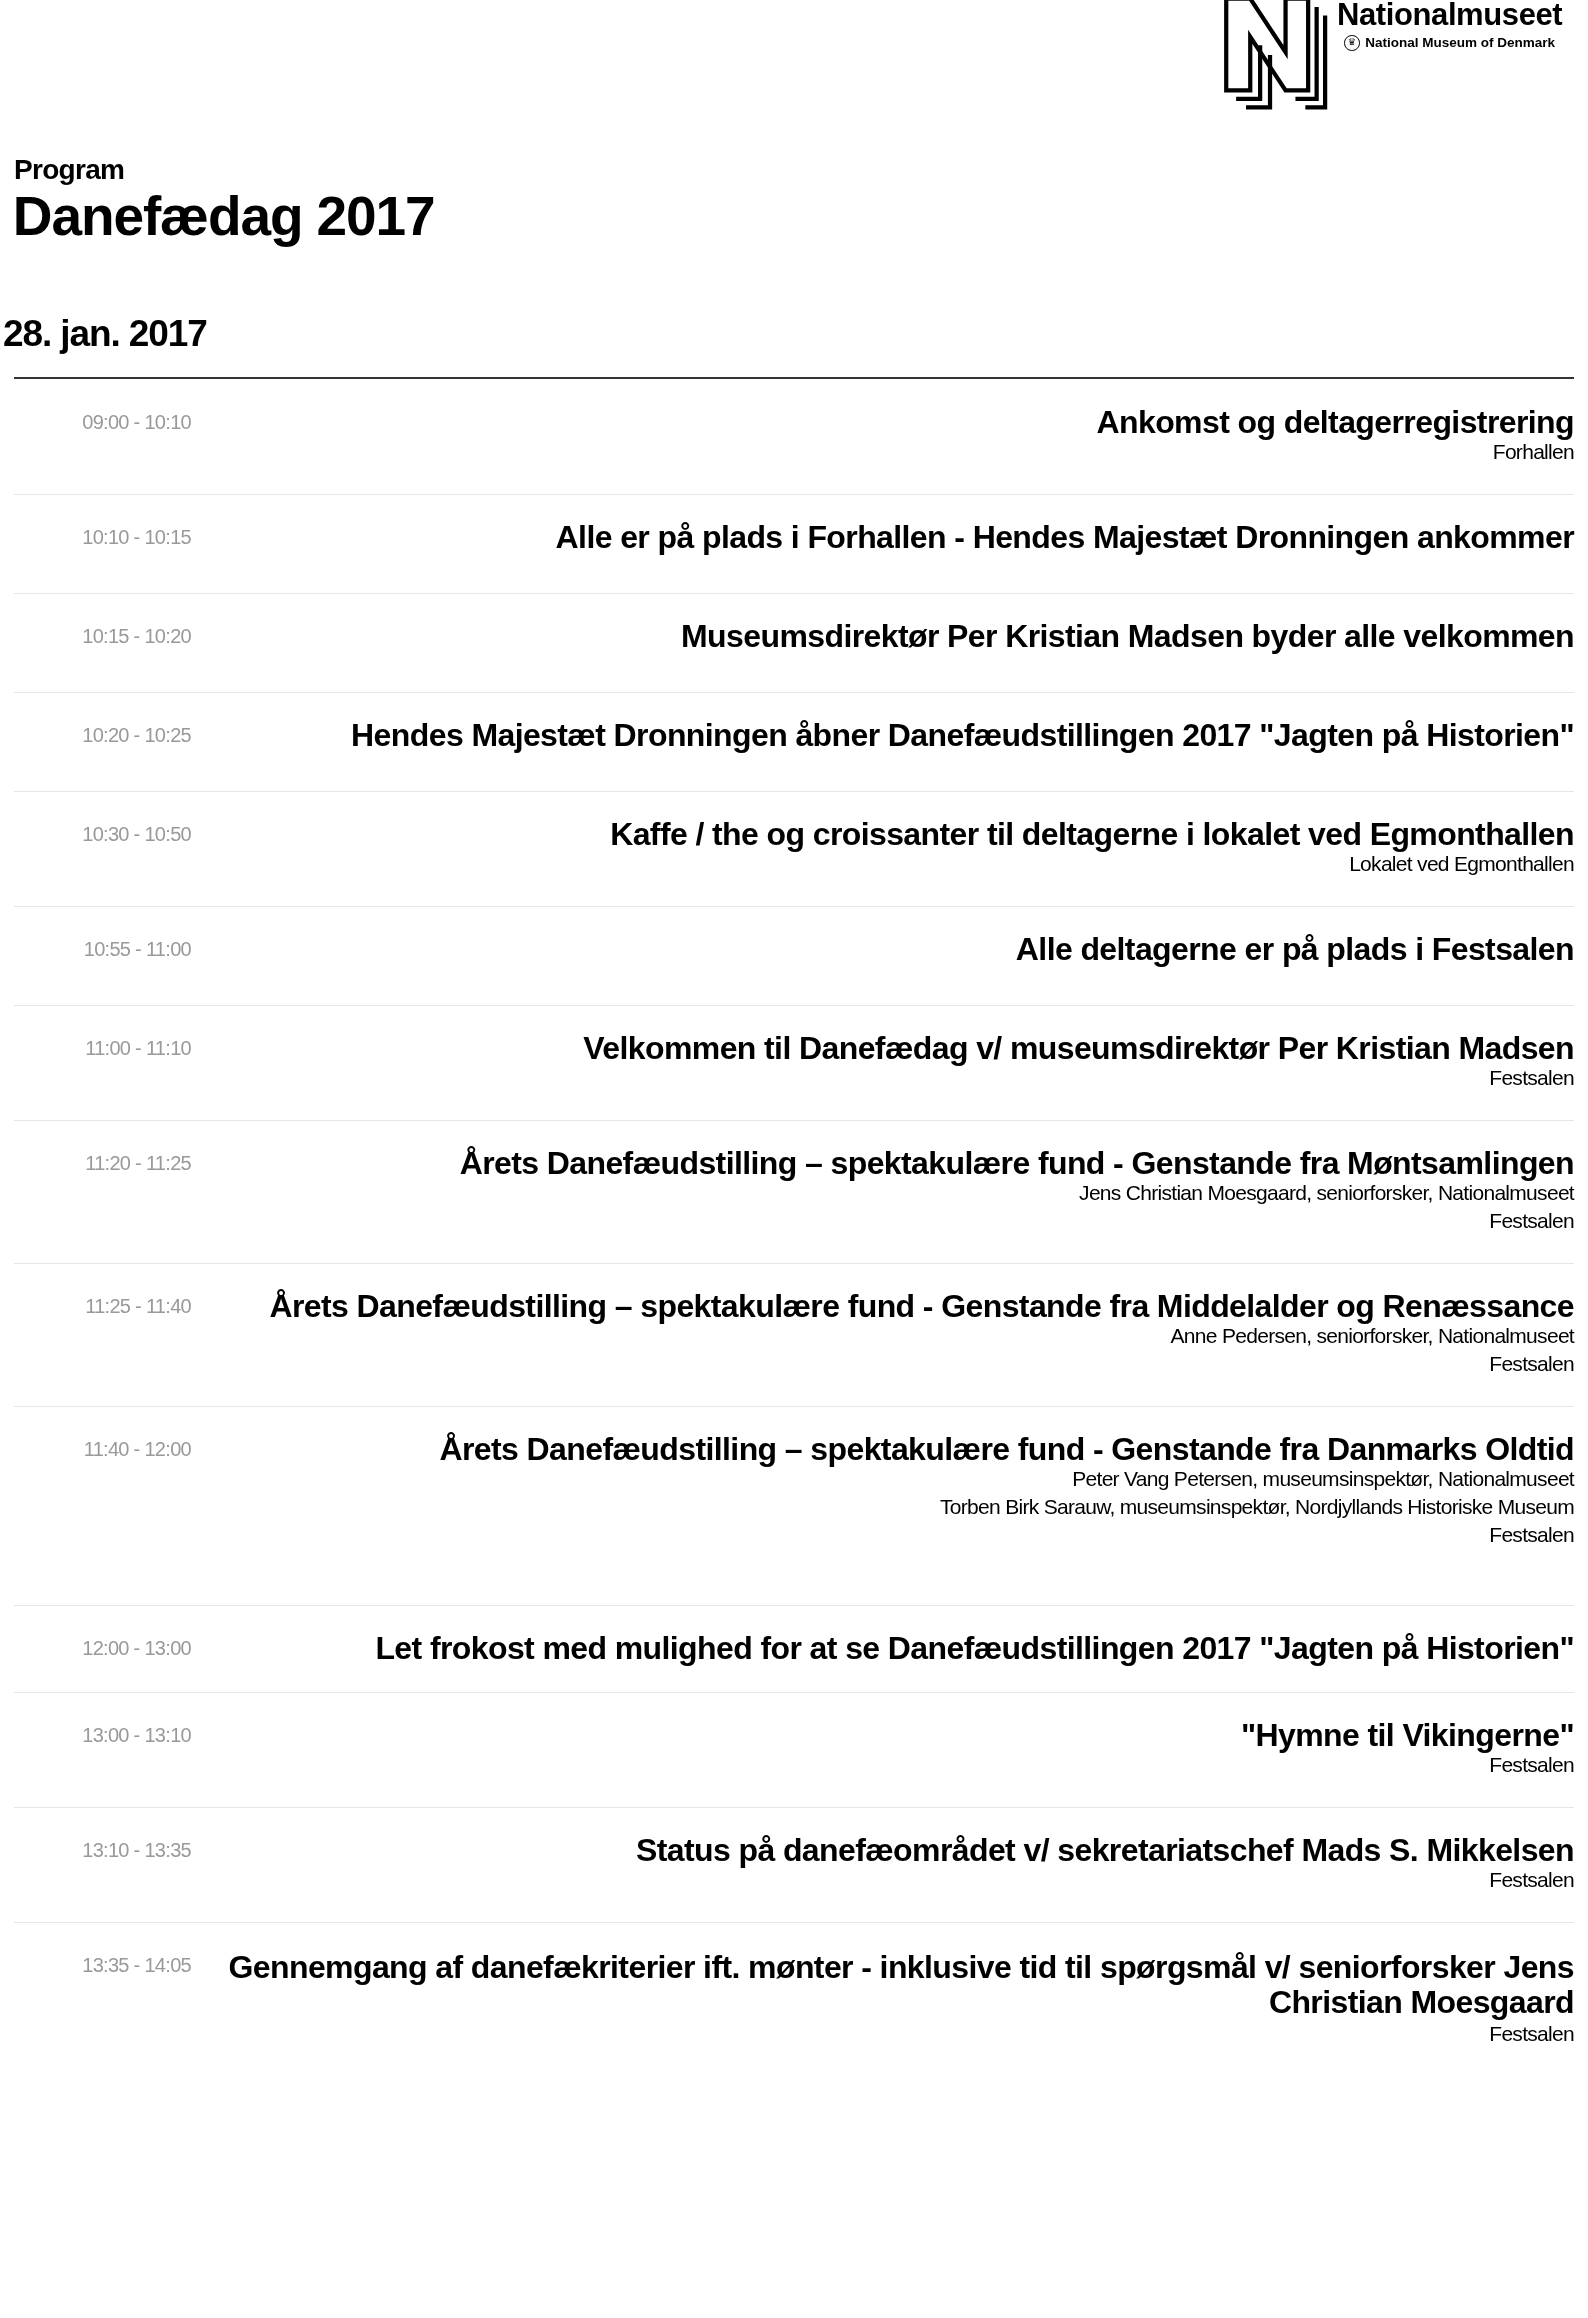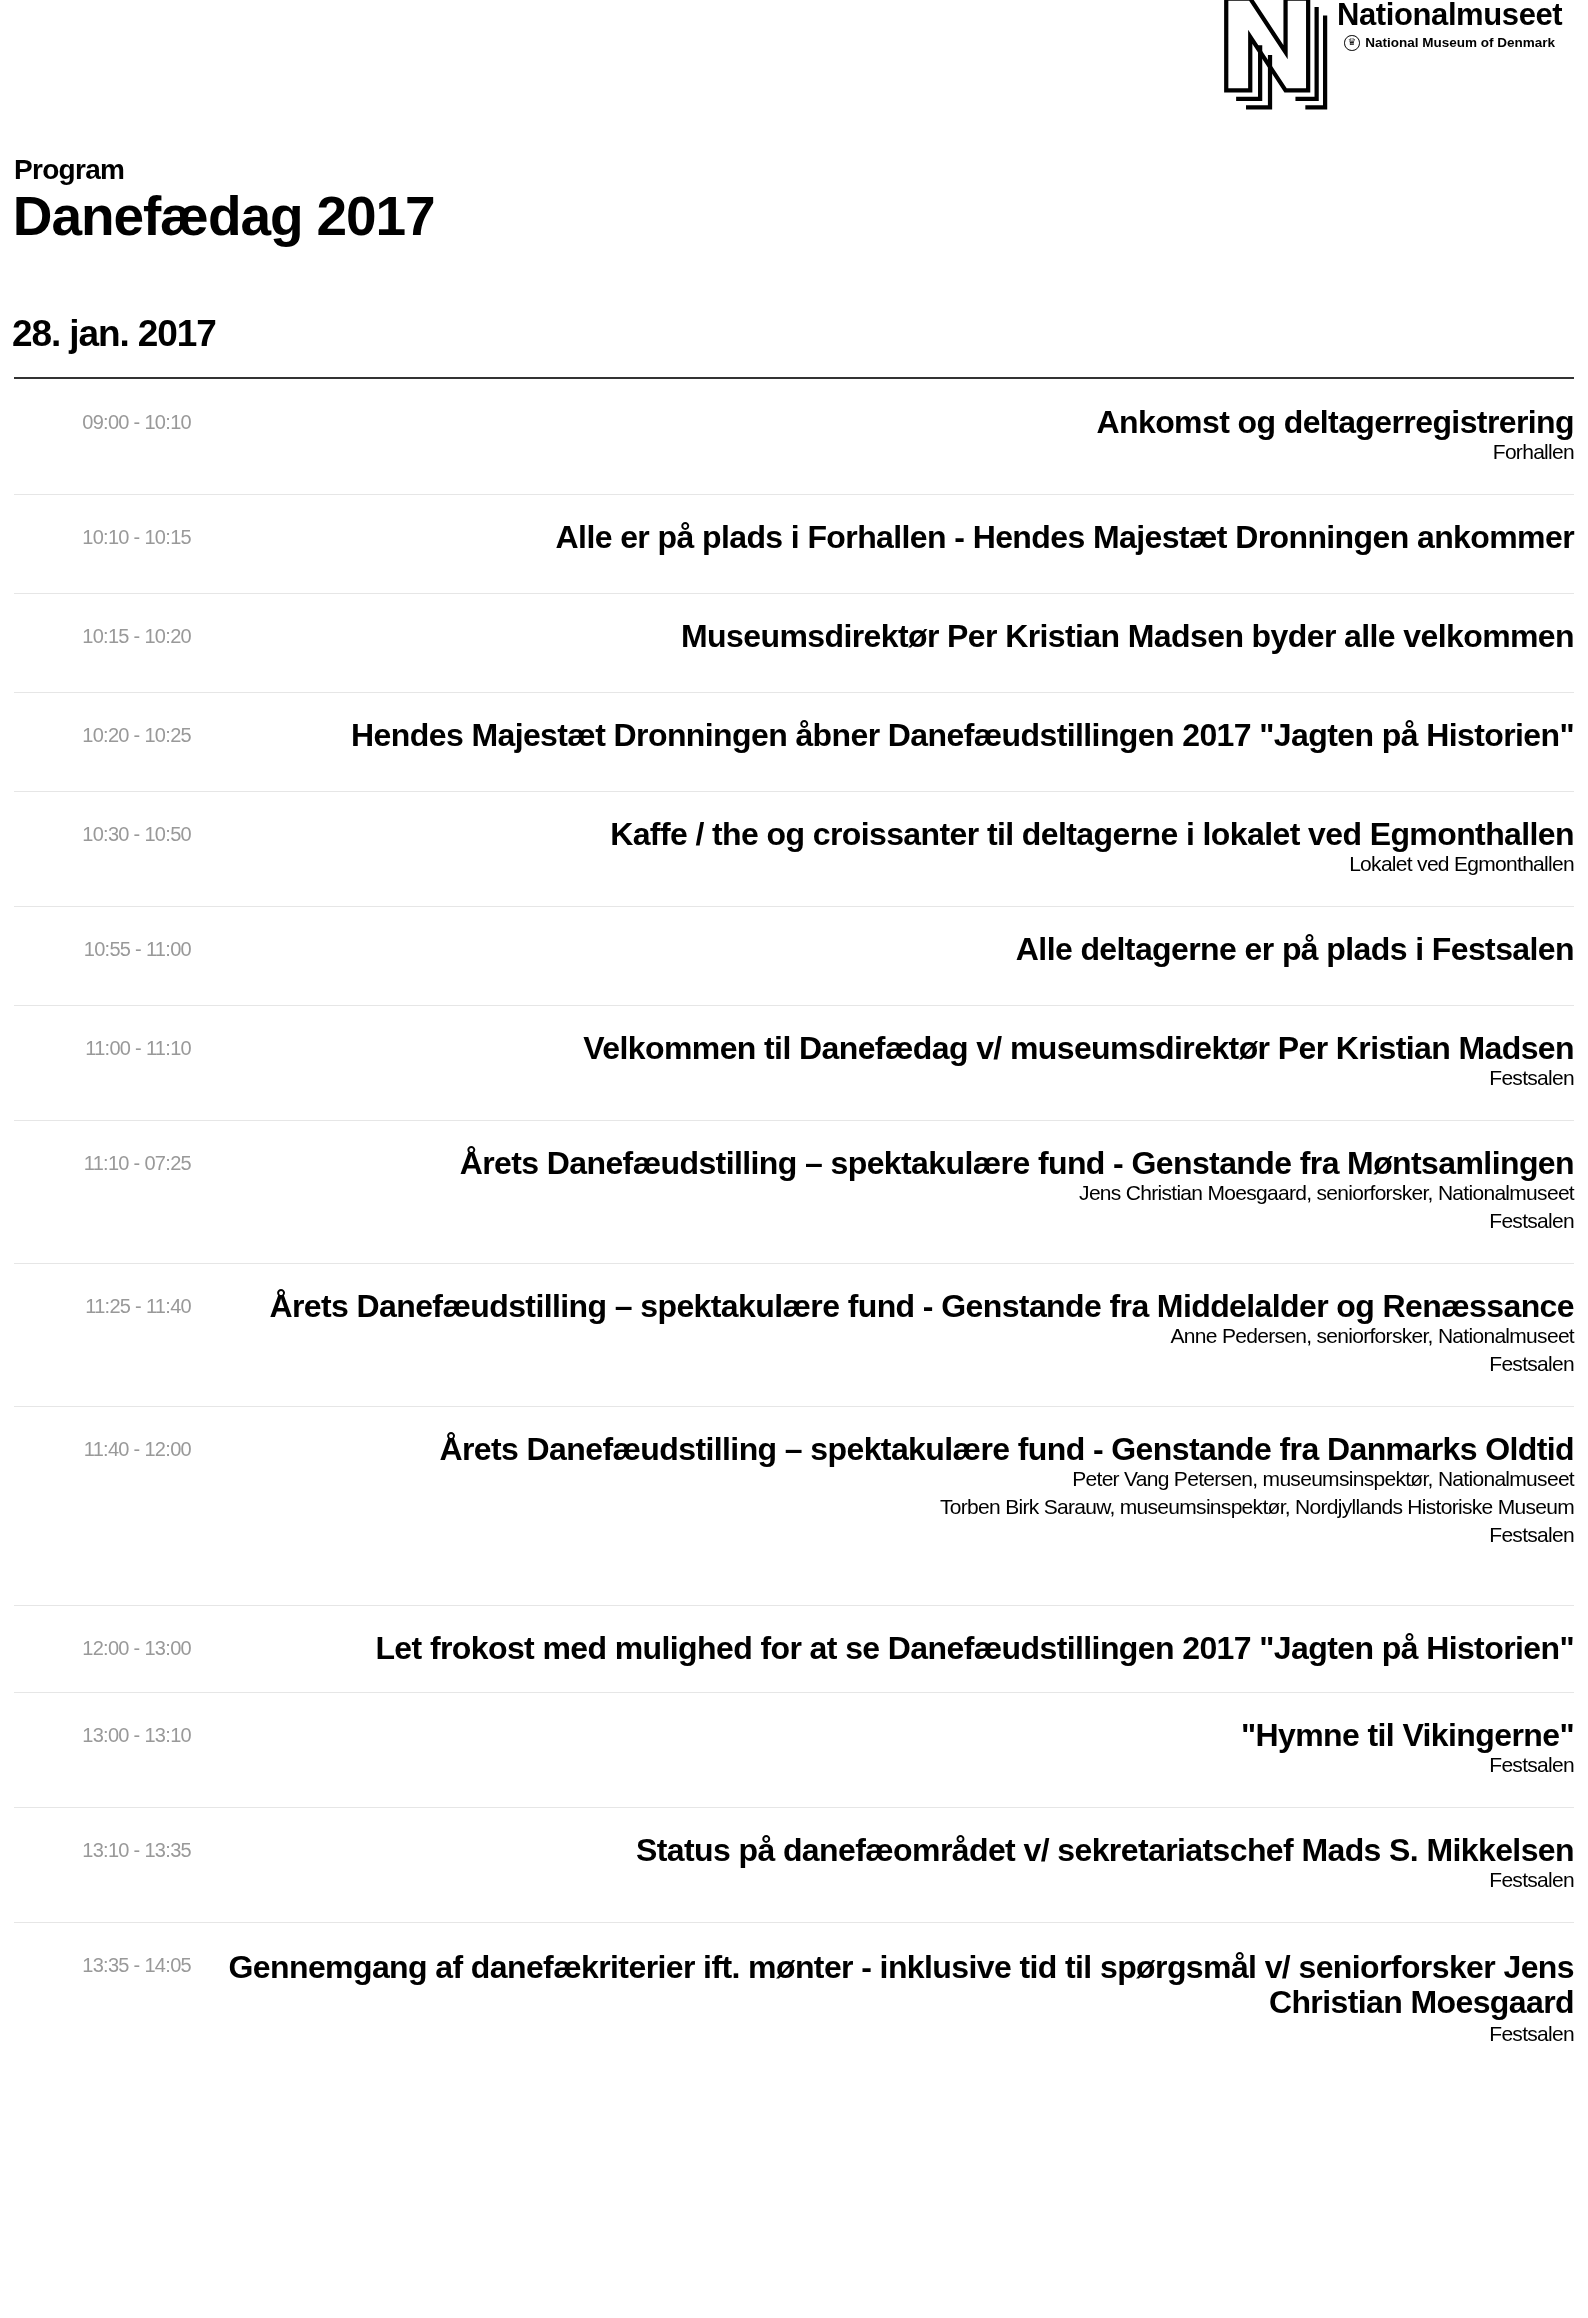--- a/index.html
+++ b/index.html
@@ -9,21 +9,21 @@
   .logo-name { position: absolute; left: 1337px; top: -2.8px; font-size: 31px; font-weight: bold;
                letter-spacing: -0.4px; white-space: nowrap; }
   .logo-sub { position: absolute; left: 1344px; top: 35px; font-size: 13.5px; font-weight: bold;
               white-space: nowrap; display: flex; align-items: center; gap: 5.7px; }
   .crown { width: 15.6px; height: 15.6px; border: 1.4px solid #000; border-radius: 50%;
            display: inline-flex; align-items: center; justify-content: center; font-size: 9.2px; line-height: 1; box-sizing: border-box; }
   .pretitle { position: absolute; left: 14px; top: 152px; font-size: 28px; font-weight: bold;
               letter-spacing: -0.7px; line-height: 35px; }
   .title { position: absolute; left: 12.8px; top: 186px; font-size: 55px; font-weight: bold;
            letter-spacing: -1.1px; line-height: 61px; }
-  .date { position: absolute; left: 12px; top: 312px; font-size: 37px; font-weight: bold;
+  .date { position: absolute; left: 3px; top: 312px; font-size: 37px; font-weight: bold;
           letter-spacing: -1.1px; line-height: 43px; }
   .rule { position: absolute; left: 14px; top: 377px; width: 1560px; height: 2.1px; background: #333; }
   .schedule { position: absolute; left: 14px; top: 379px; width: 1560px; }
   .row { display: flex; border-top: 1.4px solid #e6e6e6; padding: 27px 0 28px 0; text-align: right; }
   .row.first { border-top: none; padding-top: 28px; }
   .row.nodetail { padding-bottom: 40px; gap: 44px; }
   .time { width: 177px; flex: 0 0 177px; font-size: 20px; color: #999999; line-height: 31px;
           letter-spacing: -0.7px; }
   .body { flex: 1; }
   .ev-title { font-size: 32px; font-weight: bold; line-height: 31px; letter-spacing: -0.6px; }
@@ -103,21 +103,21 @@
   <div class="row">
     <div class="time">11:00 - 11:10</div>
     <div class="body">
       <div class="ev-title">Velkommen til Danefædag v/ museumsdirektør Per Kristian Madsen</div>
       <div class="details">
           <div class="line">Festsalen</div>
         </div>
     </div>
   </div>
   <div class="row">
-    <div class="time">11:10 - 07:25</div>
+    <div class="time">11:20 - 11:25</div>
     <div class="body">
       <div class="ev-title">Årets Danefæudstilling – spektakulære fund - Genstande fra Møntsamlingen</div>
       <div class="details">
         <div class="line">Jens Christian Moesgaard, seniorforsker, Nationalmuseet</div>
         <div class="line">Festsalen</div>
       </div>
     </div>
   </div>
   <div class="row">
     <div class="time">11:25 - 11:40</div>

